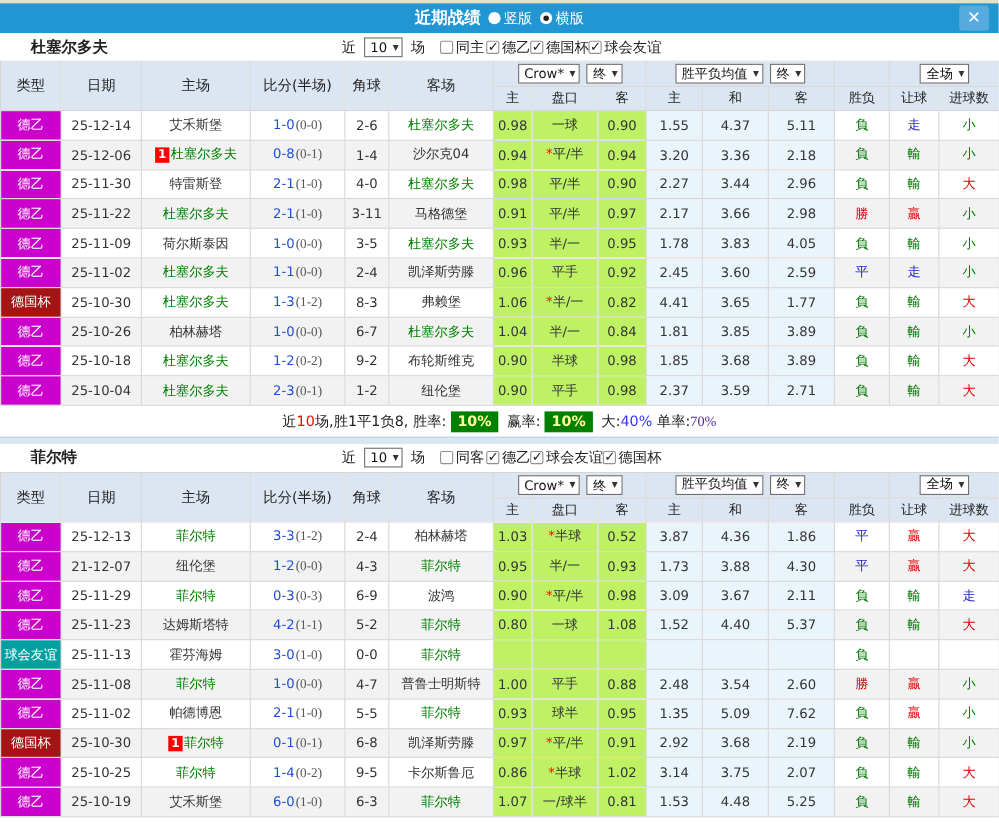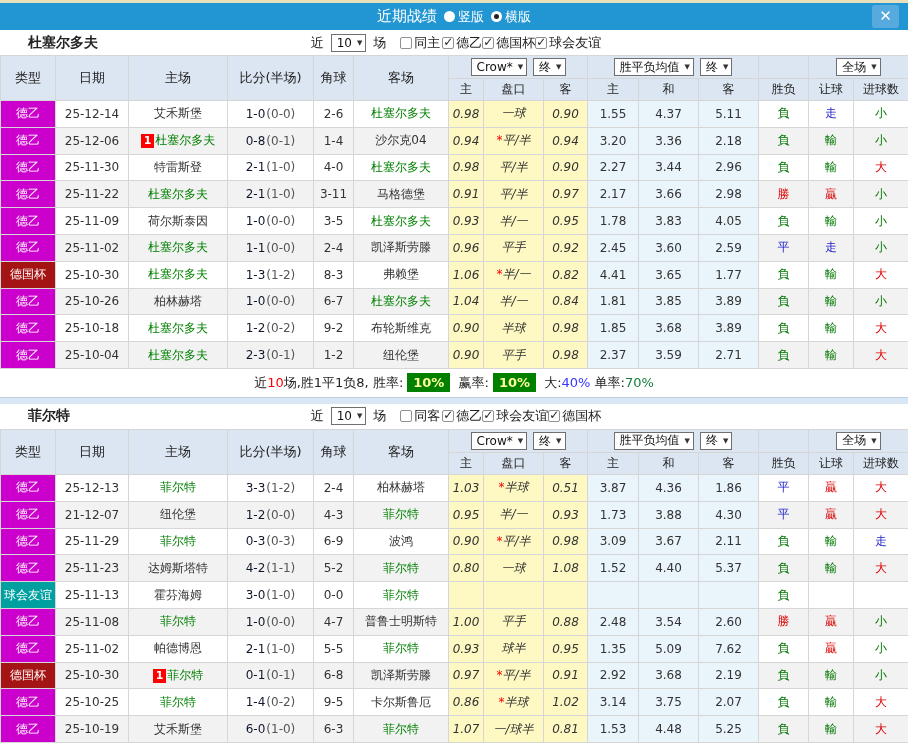--- a/index.html
+++ b/index.html
@@ -5,21 +5,21 @@
   * { box-sizing: border-box; }
   html,body { margin:0; padding:0; }
   body {
     width:908px; height:751px; overflow:hidden; background:#fff;
     font-family:"DejaVu Sans","Liberation Sans",sans-serif; font-size:12px; color:#333;
   }
   .topstrip { height:3px; background:#e9e1bd; }
   .titlebar { height:27px; background:#2196d3; position:relative;
     display:flex; align-items:center; justify-content:center; }
   .title-group { display:flex; align-items:center; gap:7px; color:#fff; }
-  .win-title { font-weight:normal; font-size:15px; }
+  .win-title { font-weight:bold; font-size:15px; }
   .vopt { display:flex; align-items:center; gap:3px; font-size:13px; cursor:pointer; color:#fff; }
   .radio { width:11px; height:11px; border-radius:50%; background:#fff; display:inline-block; position:relative; }
   .radio.checked::after { content:""; position:absolute; left:3px; top:3px; width:5px; height:5px; border-radius:50%; background:#222; }
   .close-btn { position:absolute; right:9px; top:2px; width:27px; height:23px; background:#57aade;
     border-radius:3px; color:#fff; text-align:center; line-height:23px; font-size:15px; font-weight:bold; cursor:pointer; }
 
   .section-head { height:25px; position:relative; display:flex; align-items:center; justify-content:center; background:#fff; }
   .team-name { position:absolute; left:28px; font-weight:bold; font-size:14px; color:#222; }
   .filters { display:flex; align-items:center; font-size:13px; color:#222; }
   .fl { margin:0 4px; }
@@ -33,35 +33,35 @@
   .cb.checked::after { content:"\2713"; position:absolute; left:0px; top:-3px; font-size:12px; font-weight:bold; color:#222; }
 
   table.grid { border-collapse:collapse; table-layout:fixed; width:908px; }
   table.grid th, table.grid td { border:1px solid #d6d6d6; text-align:center; padding:0; overflow:hidden; white-space:nowrap; }
   thead th { background:#dce6f2; border-color:#bac7d7; font-weight:normal; color:#222; font-size:13px; }
   tr.grow th { height:23px; }
   tr.srow th { height:22px; font-size:12px; }
   tbody td { height:26.8px; font-size:12px; color:#333; }
   tbody tr:nth-child(even) td.plain { background:#f2f2f2; }
   td.league { color:#fff; font-size:12px; }
-  td.beige { background:#fef9c3;font-style:italic; }
+  td.beige { background:#bef264; }
   td.lblue { background:#eaf4fb; }
   td.team .tname { font-size:12px; color:#333; }
   td.team.hl .tname { color:#008000; }
   .badge1 { background:#f00; color:#fff; padding:0 3px; margin-right:1px; font-weight:bold; font-size:11px; display:inline-block; line-height:14px; }
-  .ft { color:#0f172a;text-align:right; }
-  .ht { color:#555; margin-left:1px; }
+  .ft { color:#1d4ed8;text-align:right; }
+  .ht { color:#555; margin-left:1px;font-family:Liberation Serif, serif; }
   .star { color:#f00; }
   td.outcome { font-size:12px; }
 
   .summary { height:28px; line-height:28px; text-align:center; font-size:13px; color:#222; background:#fff; }
   .sp-plain { color:#222; }
   .sp-red { color:#f00; }
   .sp-blue { color:#3535ff; }
-  .sp-pink { color:#15803d; }
+  .sp-pink { color:#4c1d95;font-family:Liberation Serif, serif; }
   .sp-badge { background:#008000; color:#ffff99; font-weight:bold; padding:2px 6px; margin:0 4px; }
   .section-sep { height:7px; background:#d9e6f3; border-top:1px solid #bcd0e4; }
 </style>
 </head>
 <body>
 
 <div class="topstrip"></div>
 
 <div class="titlebar">
   <div class="title-group">
@@ -431,21 +431,21 @@
         <tbody>
           <tr class="mrow">
             <td class="league" style="background: rgb(204, 0, 204);">德乙</td>
             <td class="date plain">25-12-13</td>
             <td class="team plain hl"><span class="tname">菲尔特</span></td>
             <td class="scorecell plain"><span class="ft">3-3</span><span class="ht">(1-2)</span></td>
             <td class="corner plain">2-4</td>
             <td class="team plain"><span class="tname">柏林赫塔</span></td>
             <td class="beige num">1.03</td>
             <td class="beige hcap"><span class="star">*</span><span class="hcv">半球</span></td>
-            <td class="beige num">0.51</td>
+            <td class="beige num">0.52</td>
             <td class="lblue num">3.87</td>
             <td class="lblue num">4.36</td>
             <td class="lblue num">1.86</td>
             <td class="outcome plain" style="color: rgb(37, 37, 204);">平</td>
             <td class="outcome plain" style="color: rgb(221, 0, 0);">贏</td>
             <td class="outcome plain" style="color: rgb(221, 0, 0);">大</td>
           </tr>
           <tr class="mrow">
             <td class="league" style="background: rgb(204, 0, 204);">德乙</td>
             <td class="date plain">21-12-07</td>

